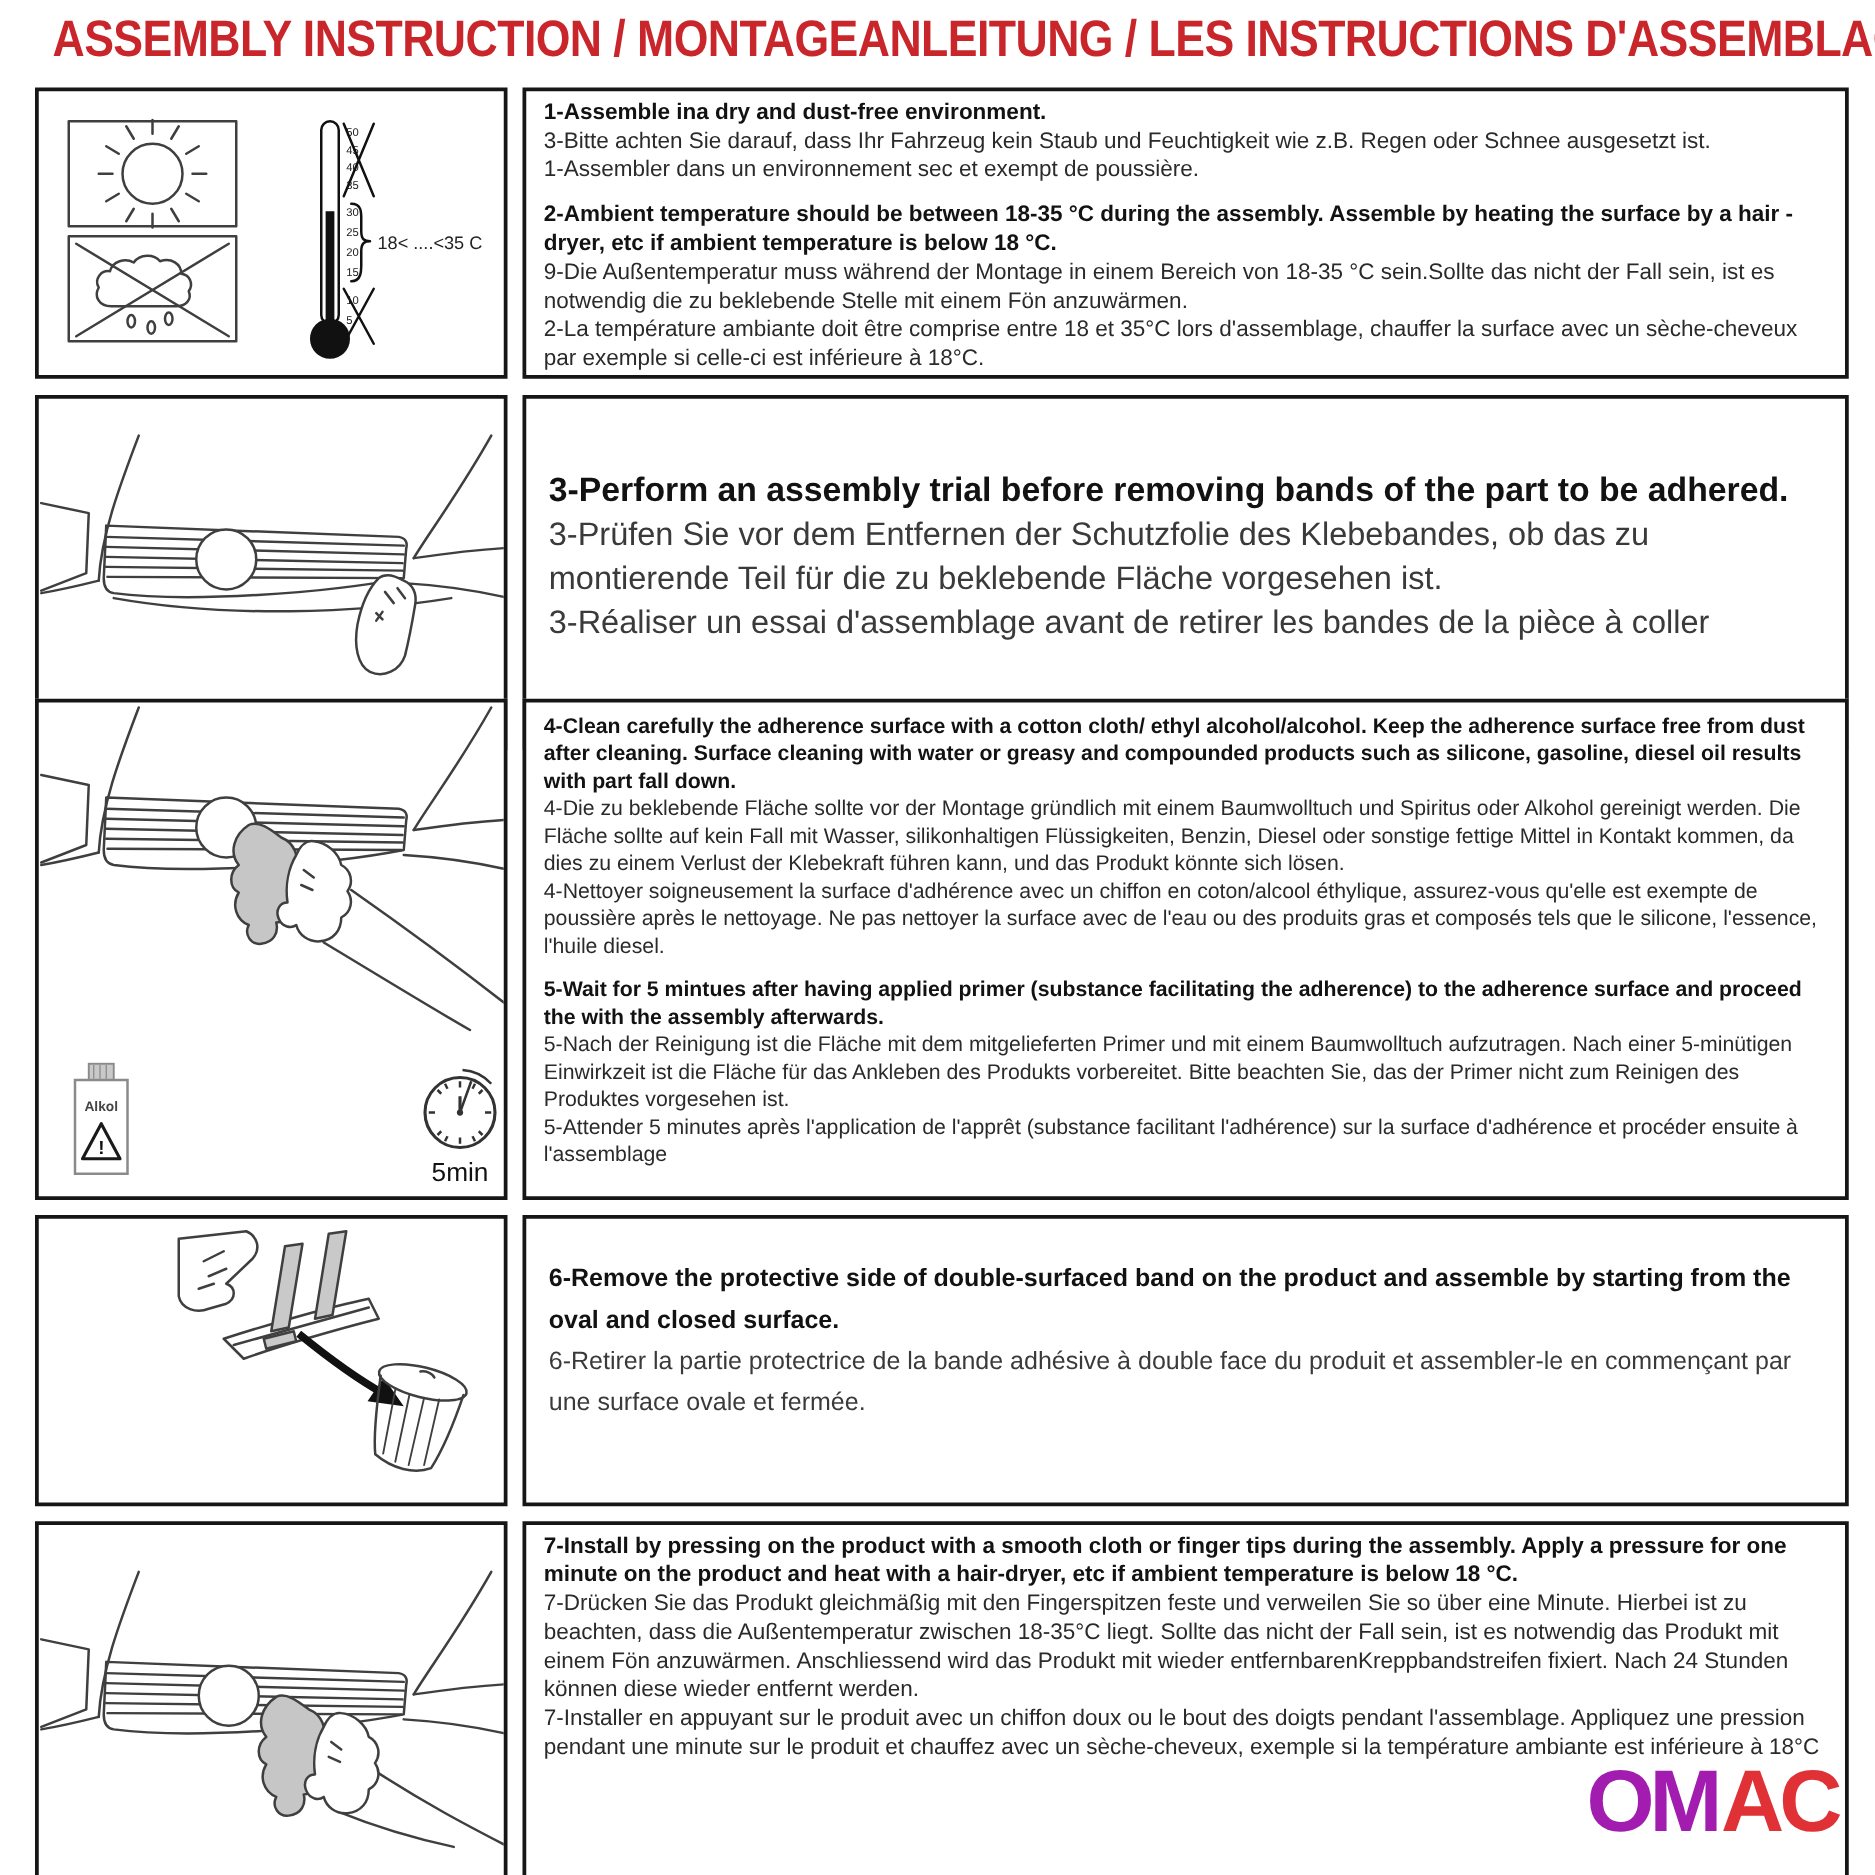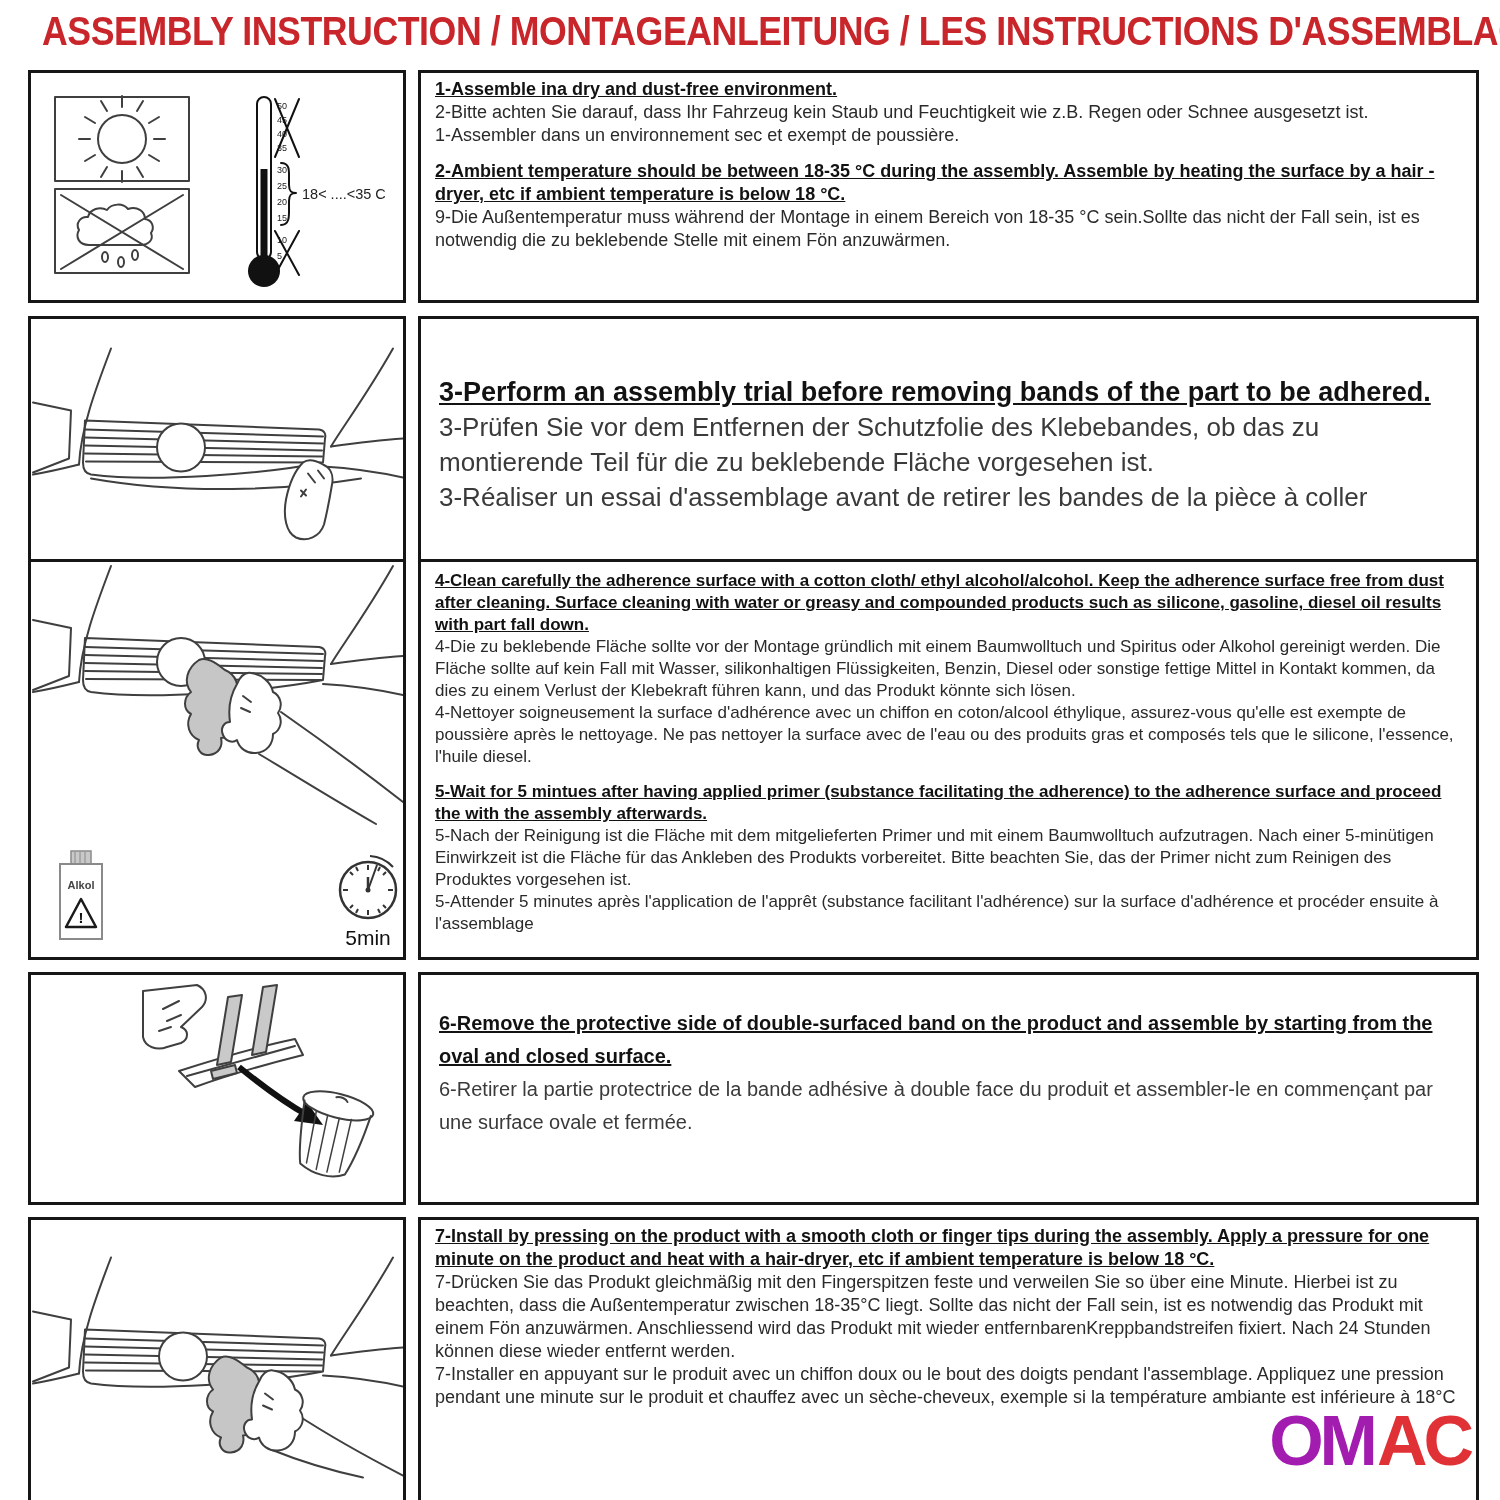--- a/index.html
+++ b/index.html
@@ -15,21 +15,21 @@
   .txt-box { left:418px; width:1061px; }
 
   .r1 { top:70px;  height:233px; }
   .r2 { top:316px; height:284px; }
   .r3 { top:559px; height:401px; }
   .r4 { top:972px; height:233px; }
   .r5 { top:1217px; height:300px; }
 
   .txt-box { color:#2a2a2a; }
   .txt-box p { margin:0; }
-  .txt-box p.b { font-weight:bold; color:#121212;text-decoration:underline; }
+  .txt-box p.b { font-weight:bold; color:#121212; }
   .pad-s { padding:5px 16px 0 14px; font-size:18px; line-height:23px; }
   .pad-m3 { padding:8px 16px 0 14px; font-size:17px; line-height:22px; }
   .big  { padding:56px 22px 0 18px; font-size:26px; line-height:35px; color:#3a3a3a; }
   .big p.b { font-size:27px; }
   .med  { padding:32px 22px 0 18px; font-size:20px; line-height:33px; color:#3a3a3a; }
   .gap { height:13px; }
 
   svg { display:block; width:100%; height:100%; }
   .draw, .frame { fill:none; stroke:#3f3f3f; stroke-width:2; stroke-linecap:round; stroke-linejoin:round; }
   .blk { stroke:#111; }
@@ -83,25 +83,26 @@
         <text class="num" x="246" y="186">5</text>
         <path class="draw blk" d="M244,26 L268,84 M268,26 L244,84"></path>
         <path class="draw blk" d="M244,158 L268,202 M268,158 L244,202"></path>
         <path class="draw blk" d="M250,90 C259,90 258,98 258,105 L258,112 C258,119 261,120 265,120 C261,120 258,121 258,128 L258,135 C258,142 259,152 250,152"></path>
         <text class="lbl" x="271" y="126">18&lt; ....&lt;35 C</text>
       </g>
     </svg>
   </div>
   <div class="box txt-box r1 pad-s">
     <p class="b">1-Assemble ina dry and dust-free environment.</p>
-    <p>2-Bitte achten Sie darauf, dass Ihr Fahrzeug kein Staub und Feuchtigkeit wie z.B. Regen oder Schnee ausgesetzt ist.</p>
+    <p>3-Bitte achten Sie darauf, dass Ihr Fahrzeug kein Staub und Feuchtigkeit wie z.B. Regen oder Schnee ausgesetzt ist.</p>
     <p>1-Assembler dans un environnement sec et exempt de poussière.</p>
     <div class="gap"></div>
     <p class="b">2-Ambient temperature should be between 18-35 °C  during the assembly. Assemble by heating the surface by a hair -dryer, etc if ambient temperature is below 18 °C.</p>
     <p>9-Die Außentemperatur muss während der Montage in einem Bereich von 18-35 °C  sein.Sollte das nicht der Fall sein, ist es notwendig die zu beklebende Stelle mit einem Fön anzuwärmen.</p>
+    <p>2-La température ambiante doit être comprise entre 18 et 35°C lors d'assemblage, chauffer la surface avec un sèche-cheveux par exemple si celle-ci est inférieure à 18°C.</p>
   </div>
 
   <div class="box img-box r2">
     <svg viewBox="0 0 372 227">
       <g class="draw">
         <path d="M2,58 L40,66 L38,114 L2,128"></path>
         <path d="M80,4 C64,46 50,84 48,120"></path>
         <path d="M48,120 C32,124 14,128 2,130"></path>
         <path d="M54,76 L288,85 C294,86 295,90 294,94 L292,118 C230,130 120,138 60,130 C54,129 52,124 52,118 Z"></path>
         <path d="M54,85 L292,92 M54,93 L292,99 M54,101 L291,106 M54,109 L291,112 M55,117 L290,118"></path>

